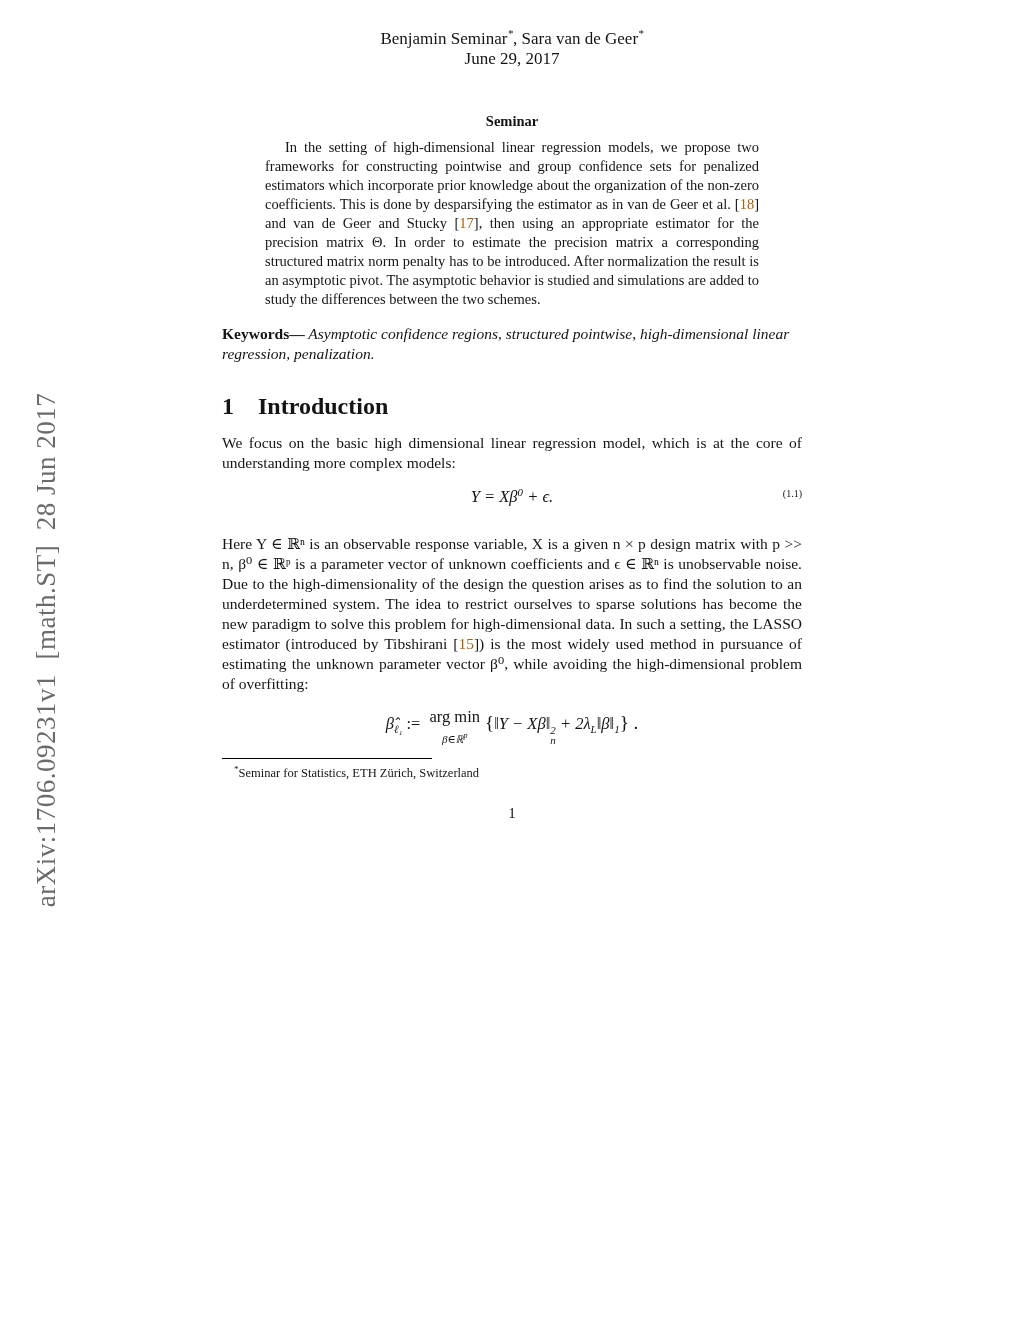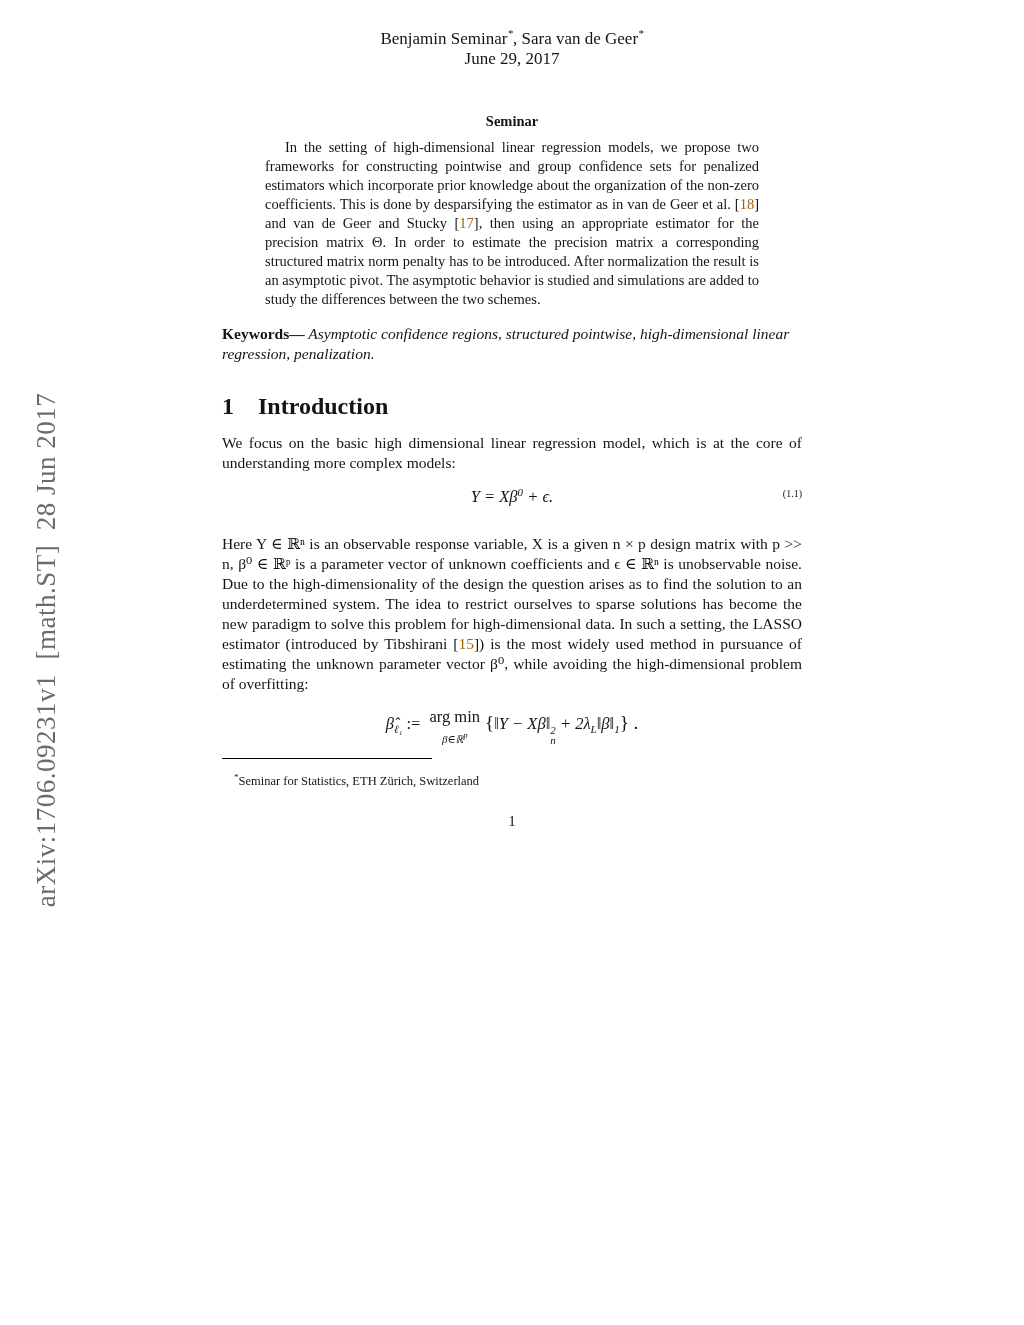--- a/index.html
+++ b/index.html
@@ -107,21 +107,21 @@
     line-height:10px;
     text-align:left;
   }
   .brace { font-style:normal; font-size:19px; }
   .footnote-block { margin-top:9px; }
   .footnote-rule {
     width:210px;
     border-top:1px solid #000;
   }
   .footnote {
-    margin-top:13px;
+    margin-top:5px;
     font-size:12.5px;
     text-indent:12px;
   }
   .footnote sup { font-size:9px; font-style:normal; }
   .page-number {
     margin-top:24px;
     text-align:center;
     font-size:15px;
   }
 </style>

